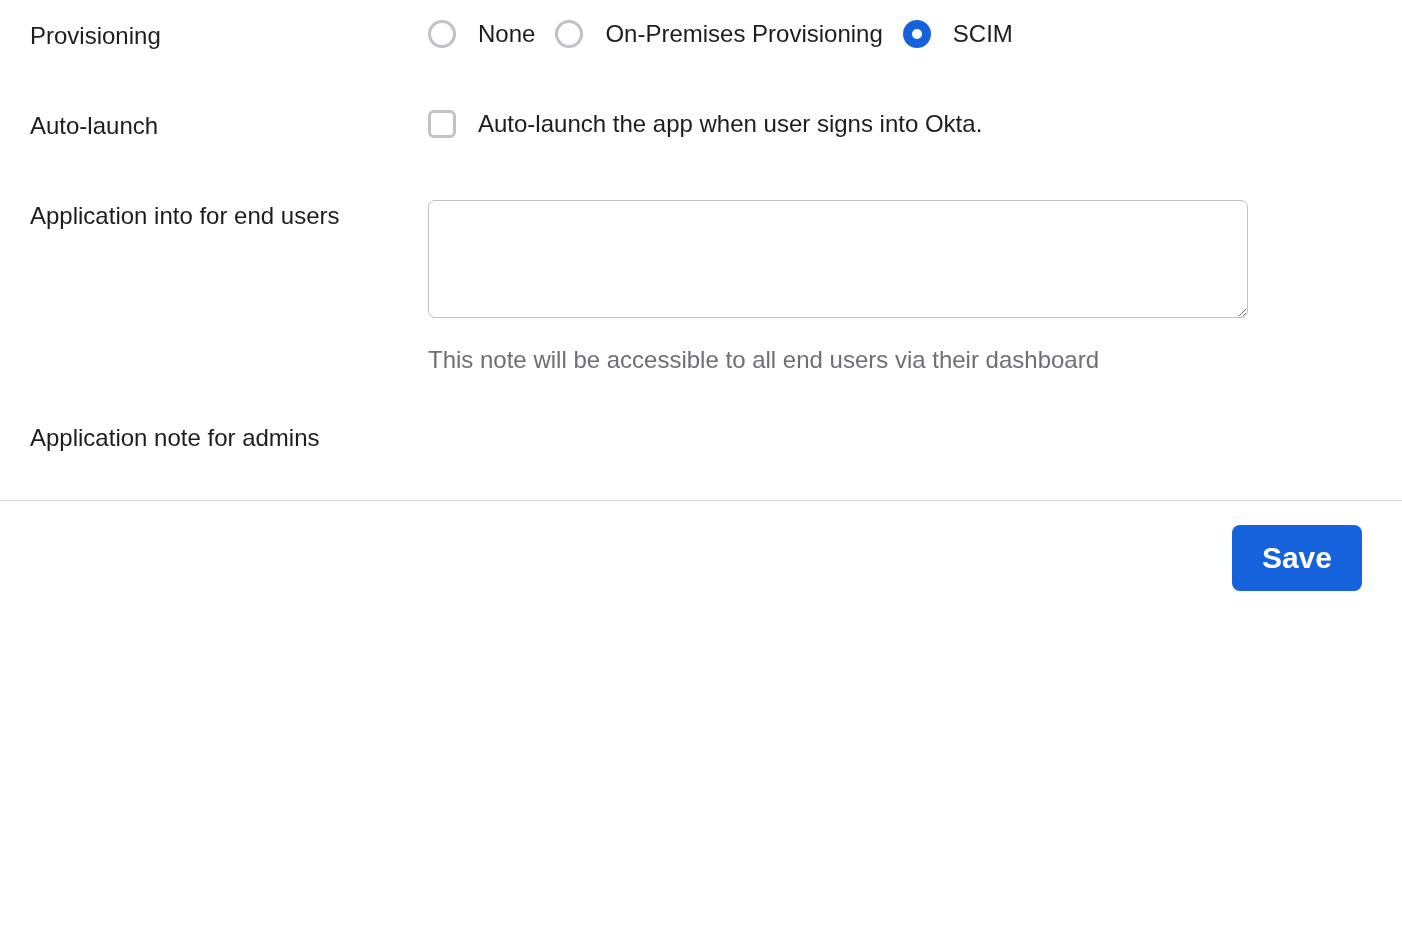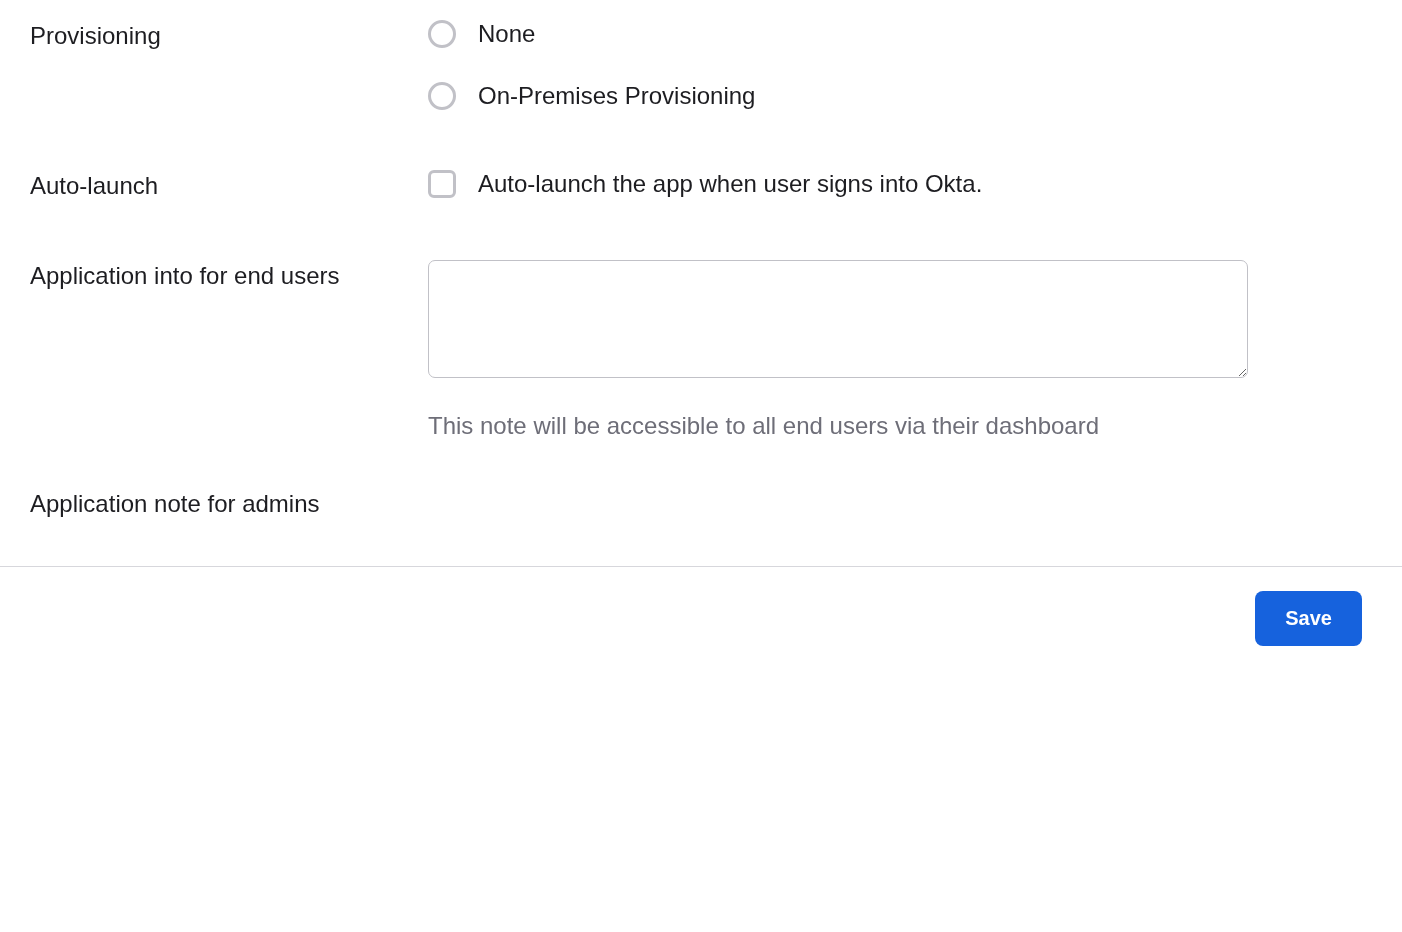--- a/index.html
+++ b/index.html
@@ -31,22 +31,22 @@
       padding-top: 2px;
       color: #1d1d21;
       font-weight: 400;
     }
     .form-controls {
       flex: 1;
       padding-right: 40px;
     }
     .radio-group {
       display: flex;
-      flex-direction: column;
-      gap: 34px;
+      flex-direction: row;
+      gap: 20px;
     }
     .radio-item {
       display: flex;
       align-items: center;
       gap: 22px;
       cursor: pointer;
     }
     .radio-circle {
       width: 28px;
       height: 28px;
@@ -98,57 +98,63 @@
       border: 1px solid #c1c1c7;
       border-radius: 7px;
       padding: 12px;
       font-family: inherit;
       font-size: 22px;
       resize: both;
       background: #ffffff;
     }
     .help-text {
       color: #6e6e78;
-      margin-top: 28px;
+      margin-top: 22px;
       font-size: 24px;
     }
     .footer {
       border-top: 1px solid #d7d7dc;
       padding: 24px 40px 24px 0;
       display: flex;
       justify-content: flex-end;
       margin-top: 20px;
     }
     .save-button {
       background: #1662dd;
       color: #ffffff;
       border: none;
       border-radius: 8px;
       padding: 16px 30px;
-      font-size: 20px;
+      font-size: 30px;
       font-weight: 600;
       cursor: pointer;
     }
   </style>
 </head>
 <body>
 
 <div class="form-container">
 
   <div class="form-row compact">
     <div class="form-label">Provisioning</div>
     <div class="form-controls">
       <div class="radio-group">
         <div class="radio-item">
           <span class="radio-circle"></span>
           <span class="radio-label">None</span>
         </div>
         <div class="radio-item">
           <span class="radio-circle"></span>
           <span class="radio-label">On-Premises Provisioning</span>
+        </div>
+        <div class="radio-item">
+          <span class="radio-circle selected">
+              <span class="radio-dot"></span>
+            </span>
+          <span class="radio-label">SCIM</span>
         </div>
       </div>
     </div>
   </div>
 
   <div class="form-row compact">
     <div class="form-label">Auto-launch</div>
     <div class="form-controls">
       <div class="checkbox-item">
         <span class="checkbox-box"></span>

